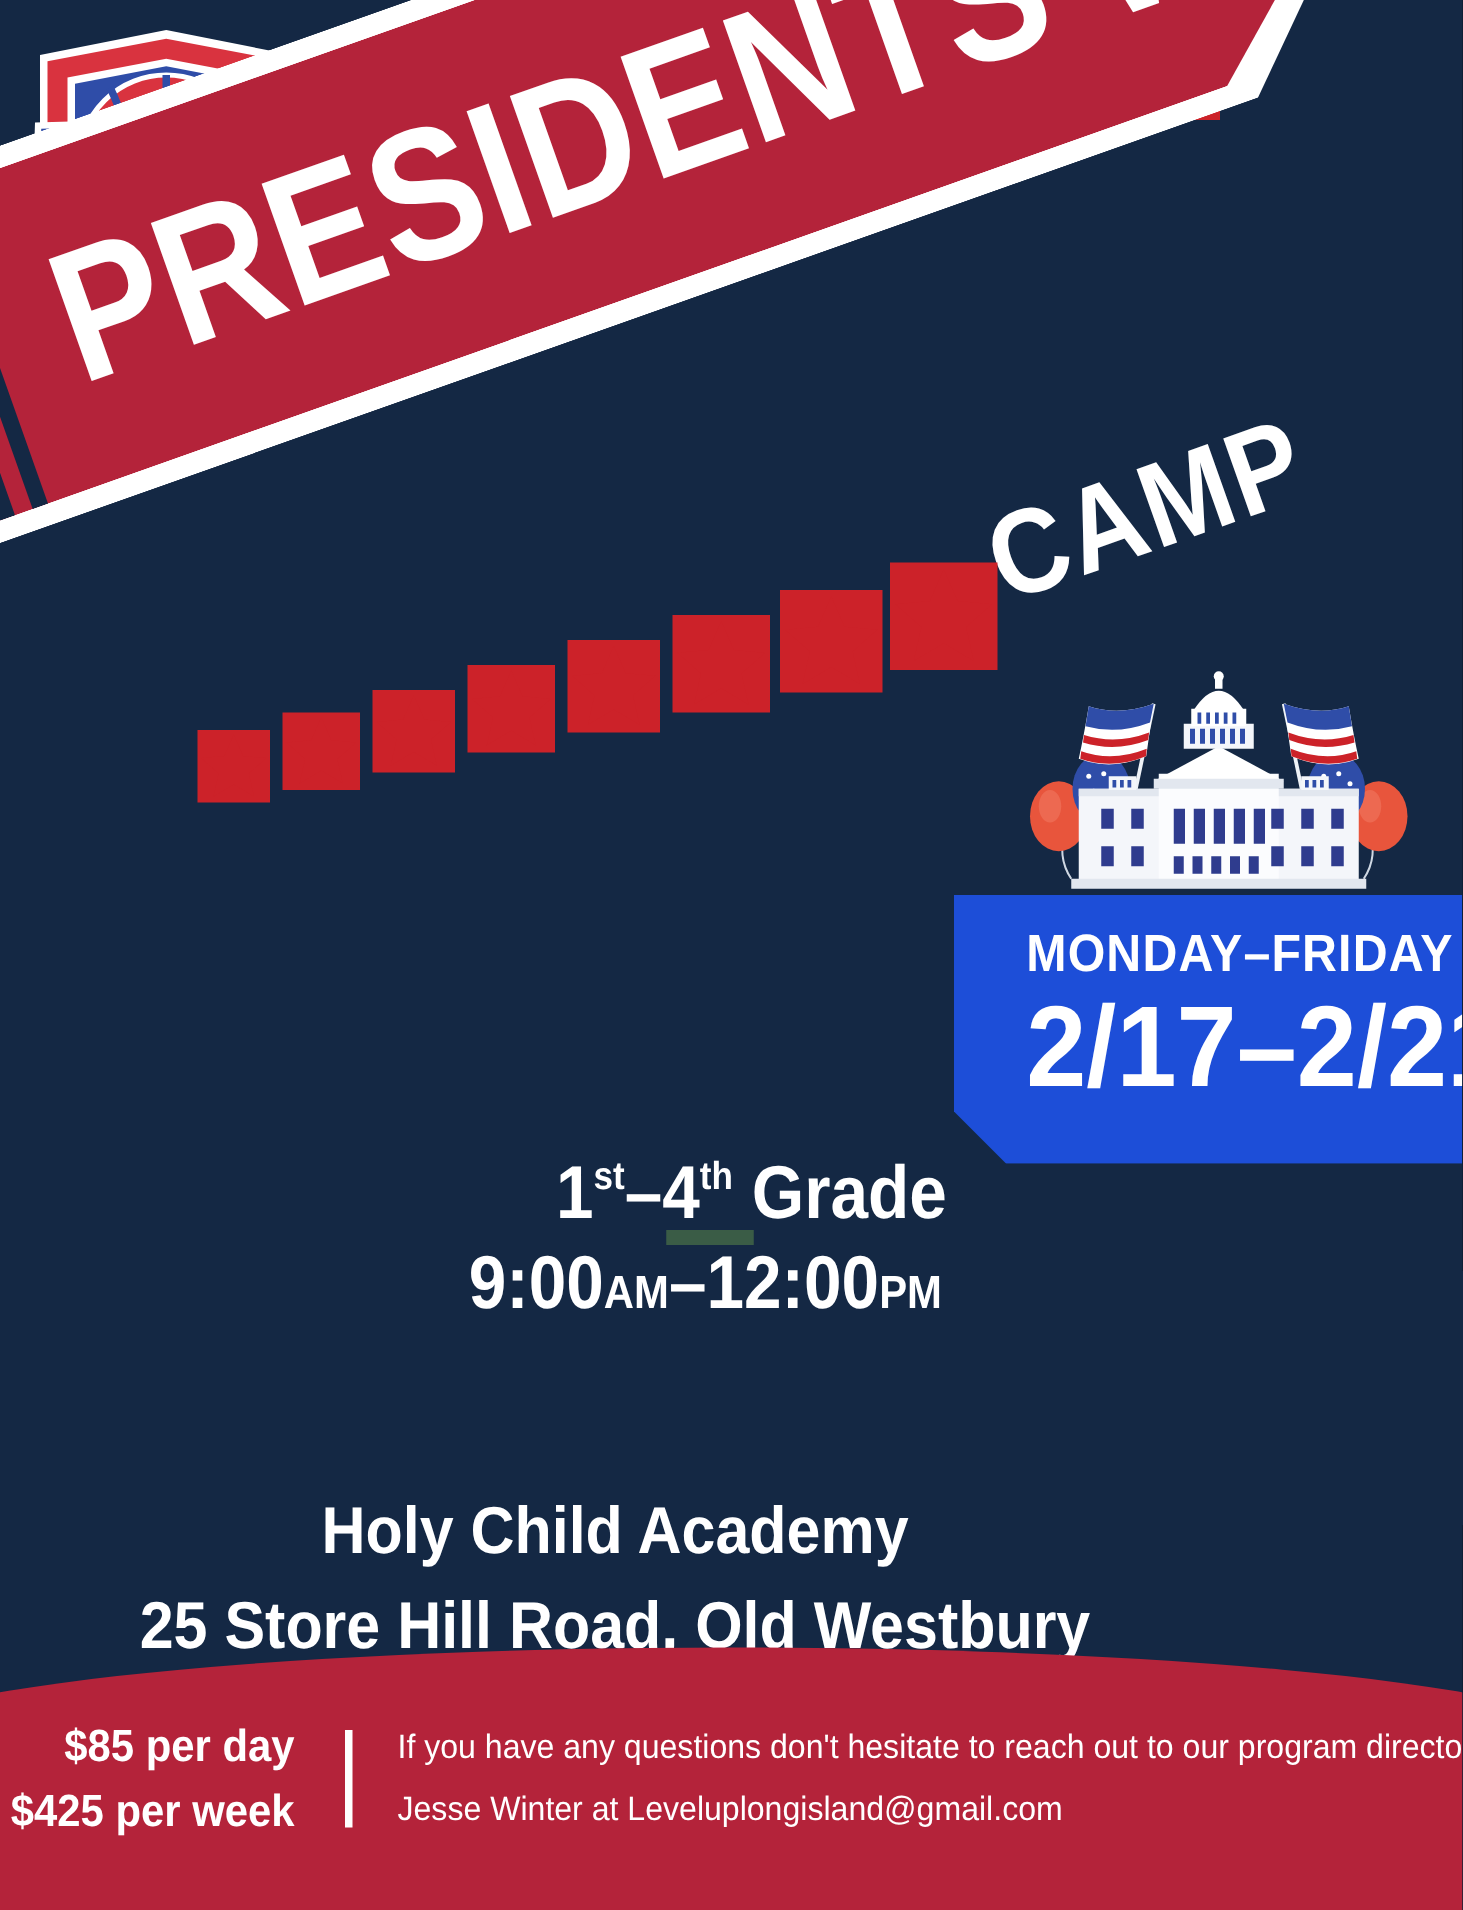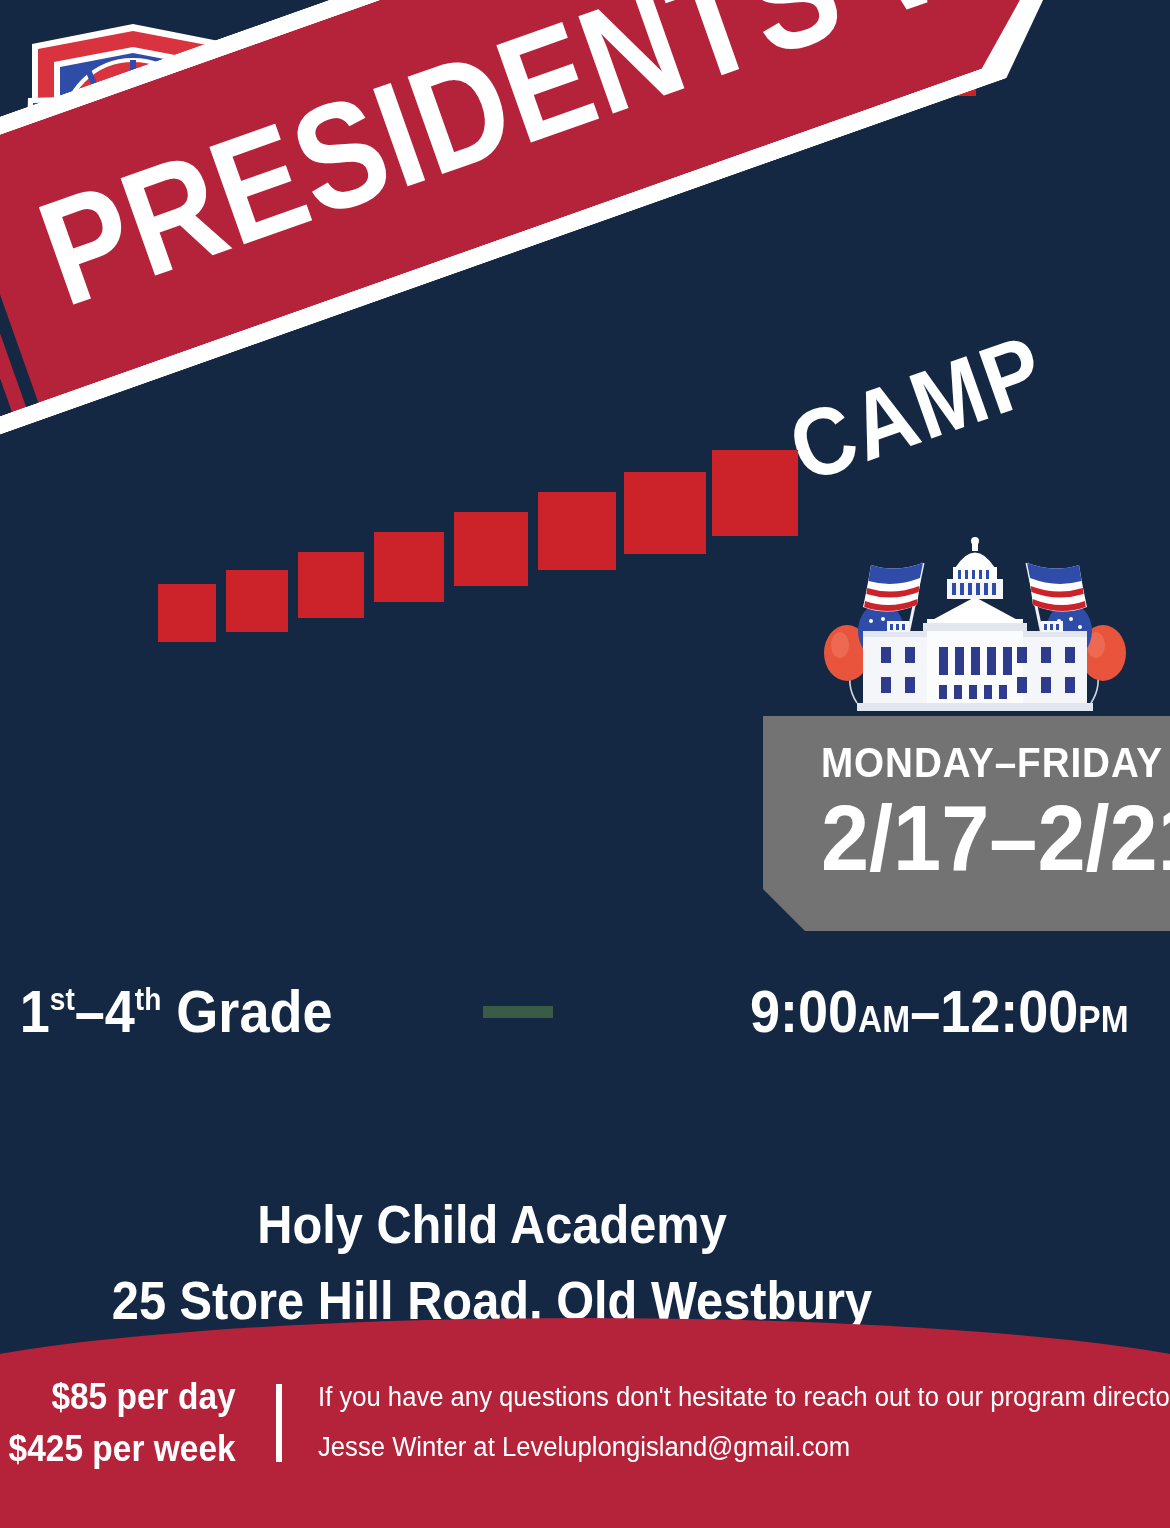--- a/index.html
+++ b/index.html
@@ -73,21 +73,21 @@
   .star svg{ display:block; }
 
   
   #capitol{ position:absolute; left:795px; top:535px; width:360px; height:200px; }
 
   
   #date-badge{
     position:absolute;
     left:763px; top:716px;
     width:407px; height:215px;
-    background:#737373;
+    background:#1d4ed8;
     clip-path:polygon(0 0, 100% 0, 100% 100%, 42px 100%, 0 calc(100% - 42px));
     padding:26px 30px 12px 58px;
     color:#ffffff;
   }
   #date-days{
     font-family:"Liberation Sans Narrow","Liberation Sans", sans-serif;
     font-weight:bold;
     font-size:42px;
     letter-spacing:1px;
     line-height:1;
@@ -104,22 +104,23 @@
     transform:scaleX(0.94);
     transform-origin:left center;
     white-space:nowrap;
   }
 
   
   #schedule{
     position:absolute; left:0; top:968px; width:1170px;
   }
   .sched-row{
-    display:flex; align-items:center; justify-content:space-between;
+    display:flex; align-items:center; justify-content:flex-end;
     height:88px;
+    flex-direction:column;
   }
   .grade{
     width:320px; text-align:left;
     color:#ffffff;
     font-family:"Liberation Sans Narrow","Liberation Sans", sans-serif;
     font-weight:bold; font-size:60px; line-height:1;
     transform:scaleX(0.9); transform-origin:left center;
     white-space:nowrap;
     padding-left:22px;
   }

